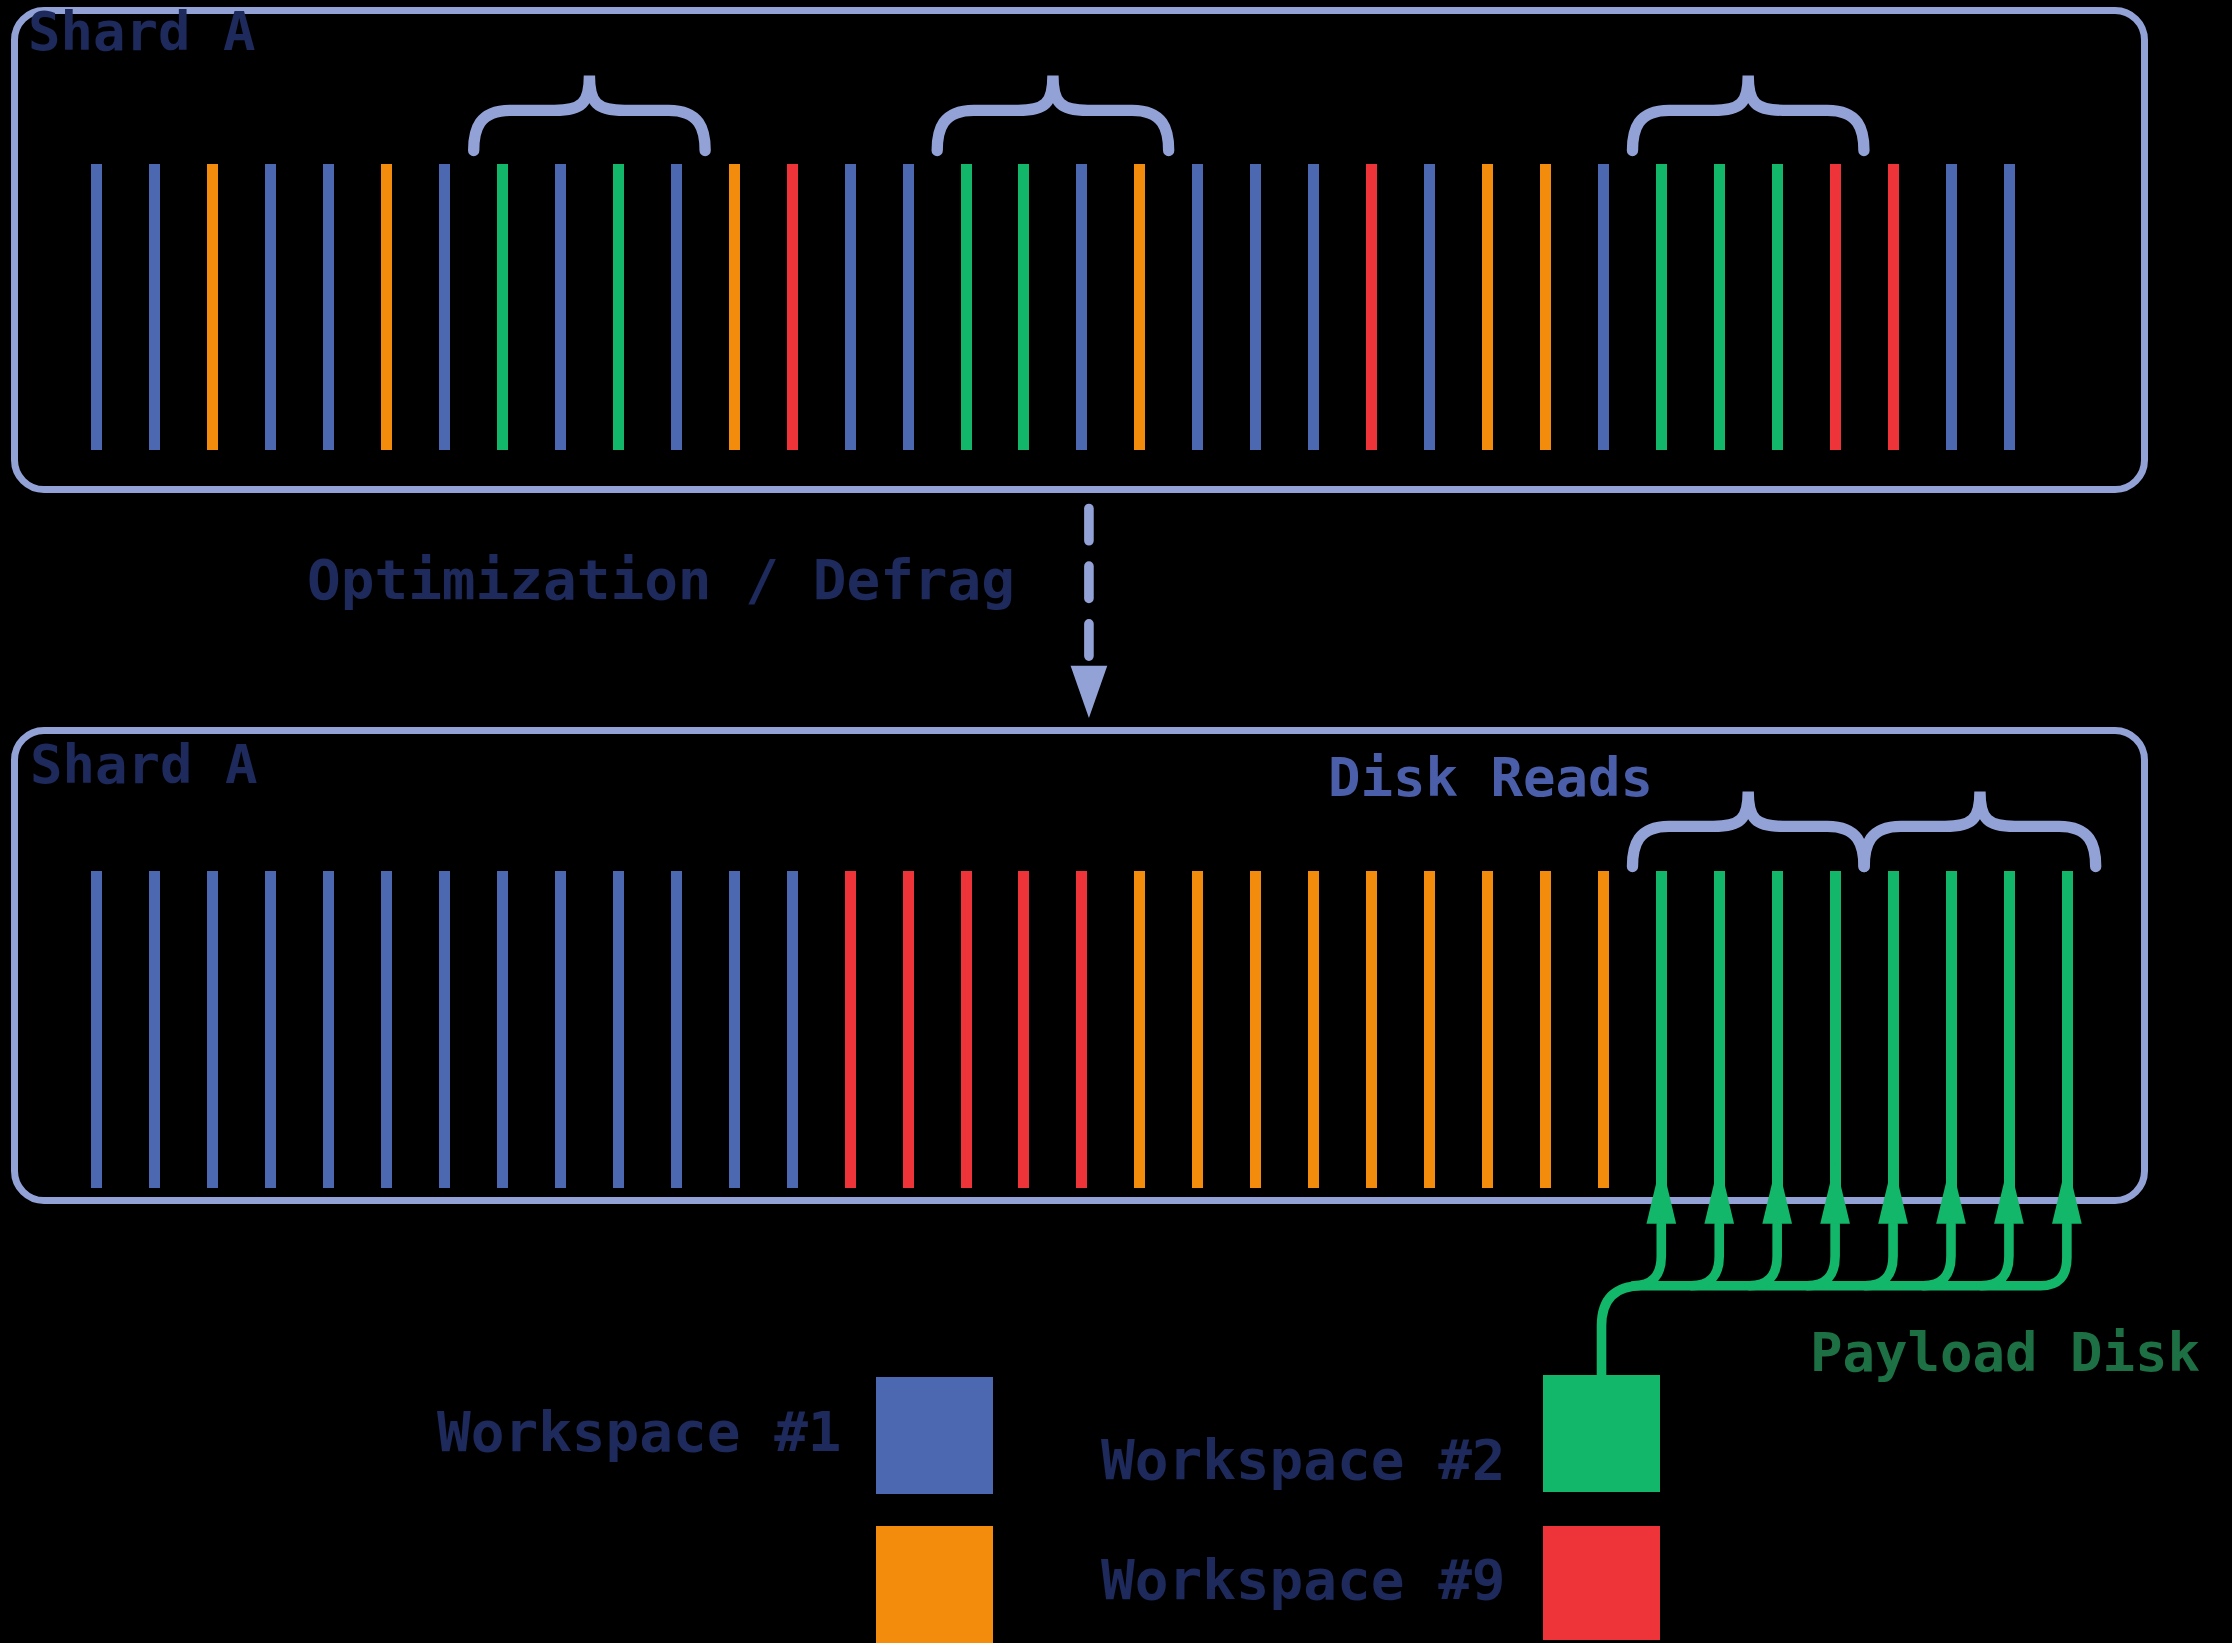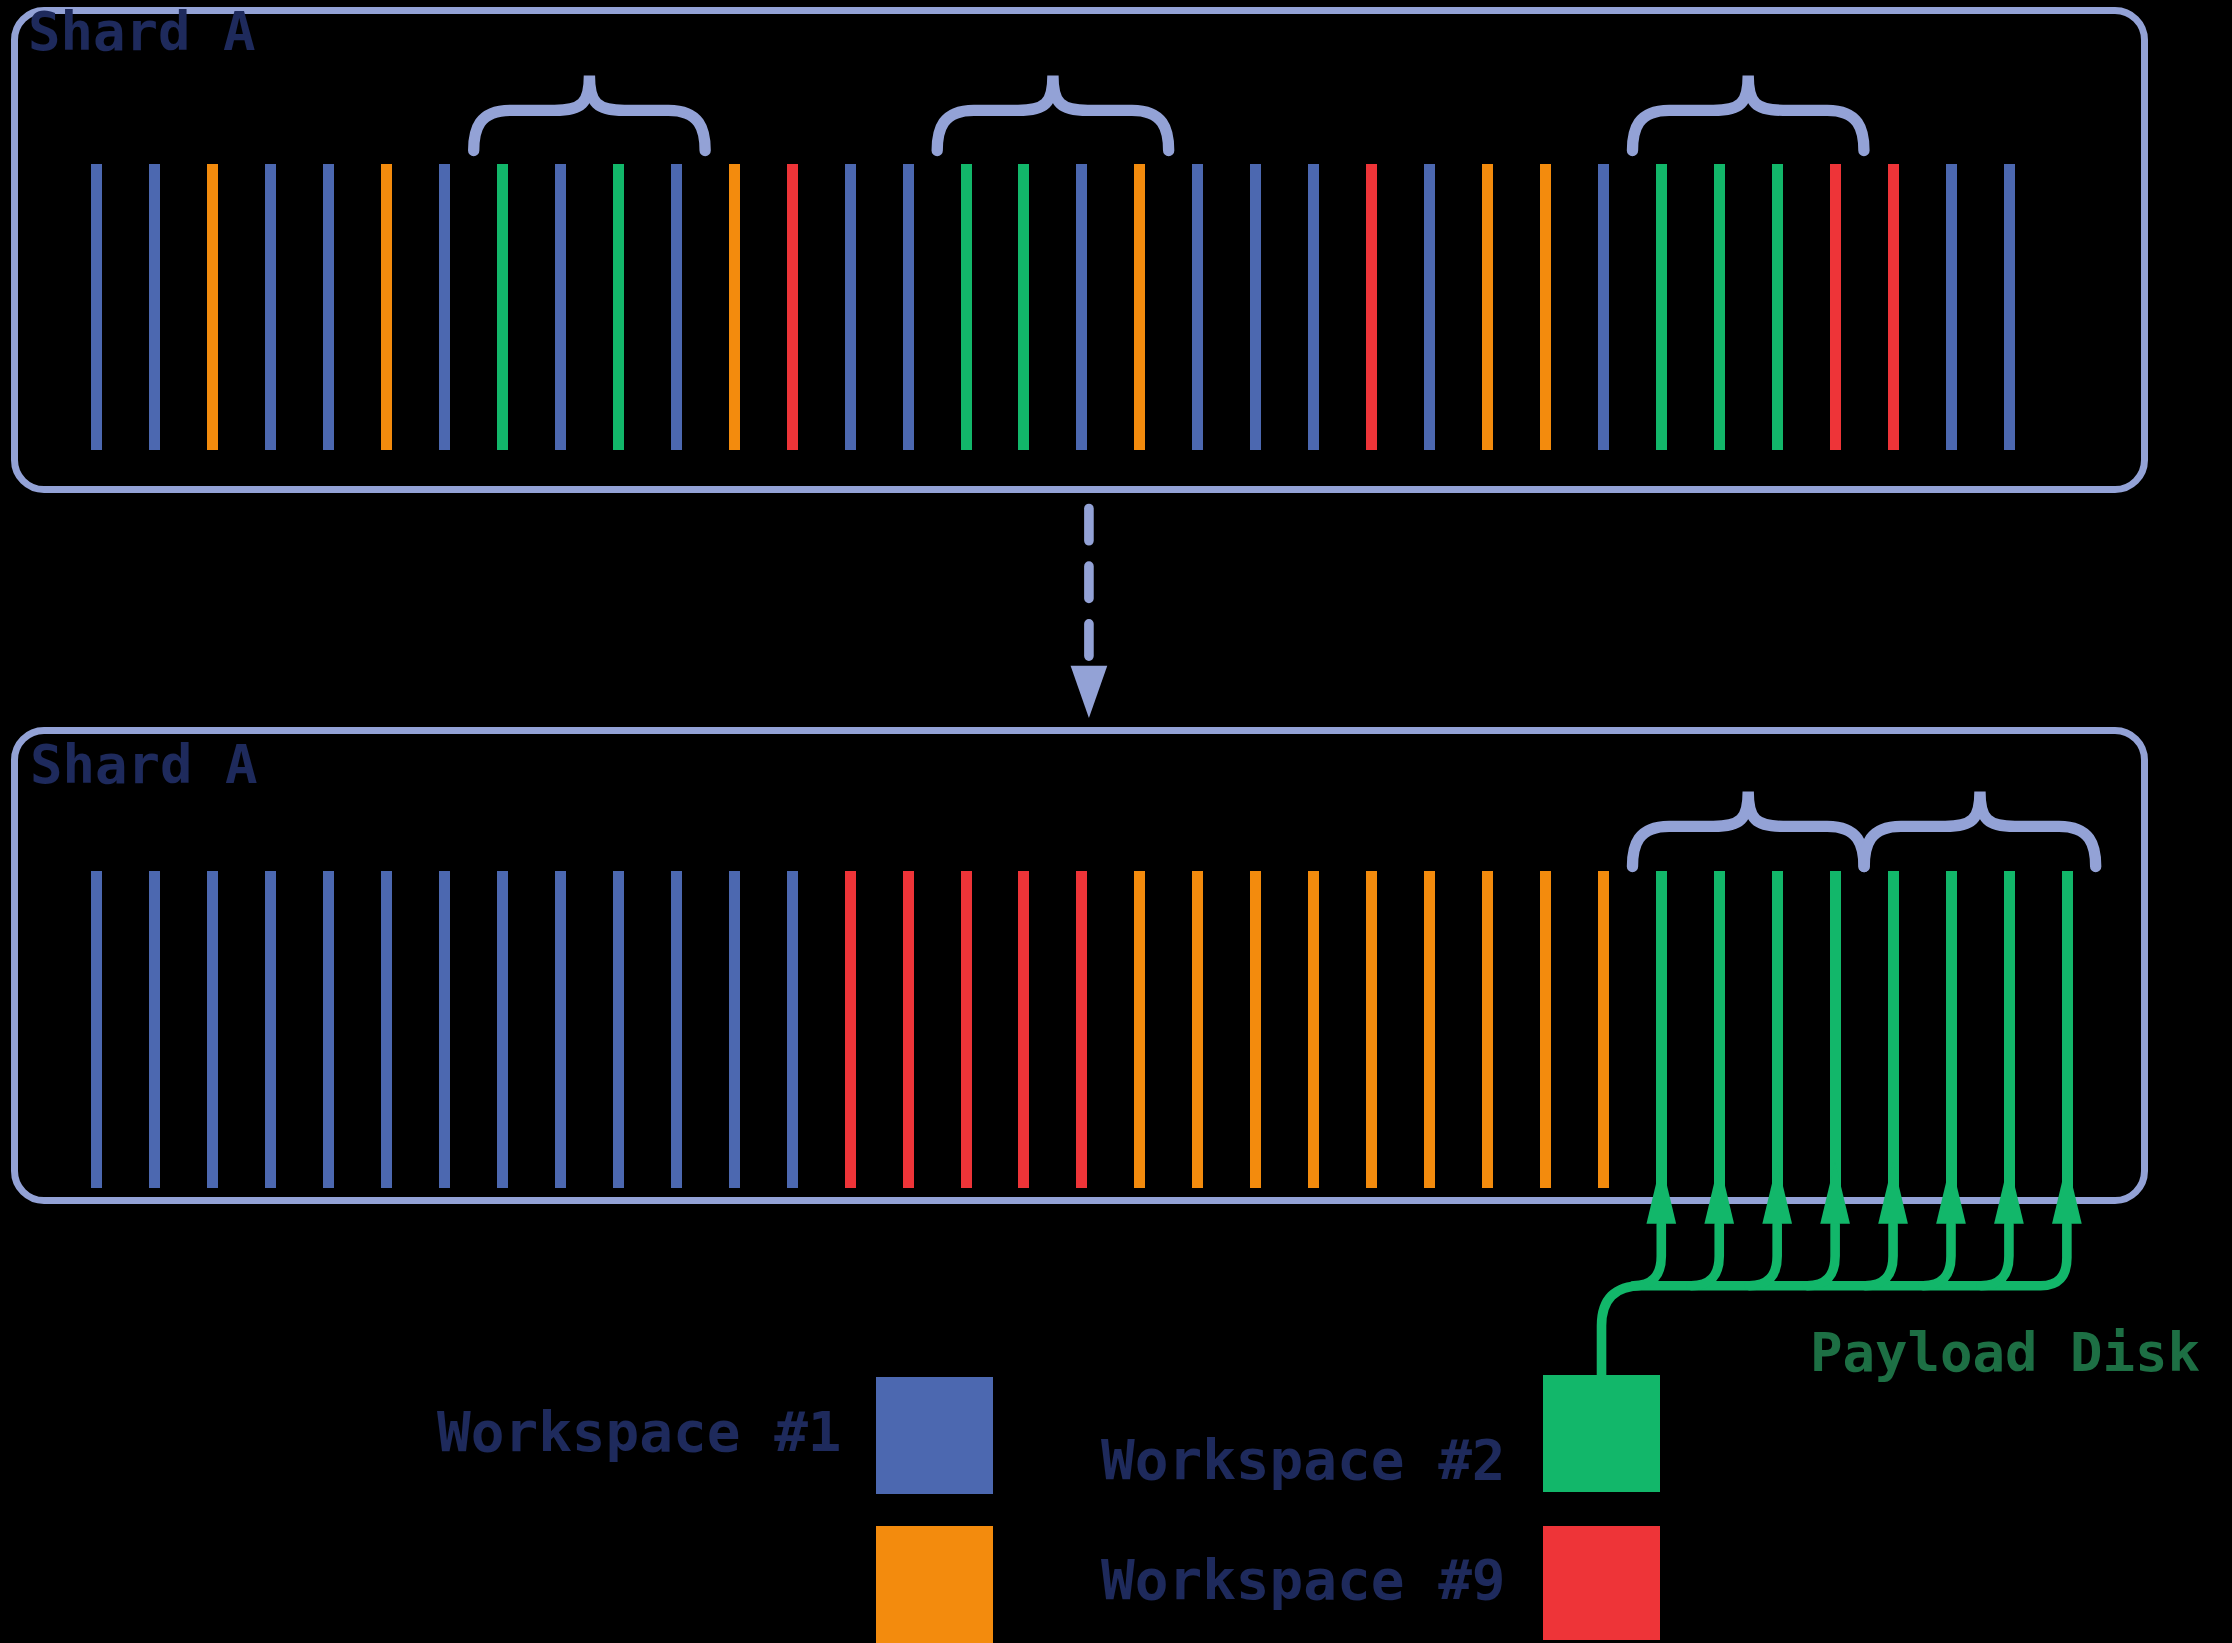--- a/index.html
+++ b/index.html
@@ -36,23 +36,25 @@
 </head>
 <body>
 
 <div id="stage">
 
   <div id="top-box" class="shard-box"></div>
   <div id="bottom-box" class="shard-box"></div>
 
   <span id="top-shard-label" class="lbl navy">Shard A</span>
 
+  <span id="optimization-label" class="lbl navy">Optimization / Defrag</span>
 
   <span id="bottom-shard-label" class="lbl navy">Shard A</span>
 
+  <span id="disk-reads-label" class="lbl">Disk Reads</span>
 
   <span id="payload-index-label" class="lbl">Payload Disk</span>
 
   <div id="top-bars">
       <div class="bar" style="left: 91px; top: 164px; height: 286px; background: rgb(76, 104, 176);"></div>
       <div class="bar" style="left: 149px; top: 164px; height: 286px; background: rgb(76, 104, 176);"></div>
       <div class="bar" style="left: 207px; top: 164px; height: 286px; background: rgb(243, 139, 13);"></div>
       <div class="bar" style="left: 265px; top: 164px; height: 286px; background: rgb(76, 104, 176);"></div>
       <div class="bar" style="left: 323px; top: 164px; height: 286px; background: rgb(76, 104, 176);"></div>
       <div class="bar" style="left: 381px; top: 164px; height: 286px; background: rgb(243, 139, 13);"></div>

